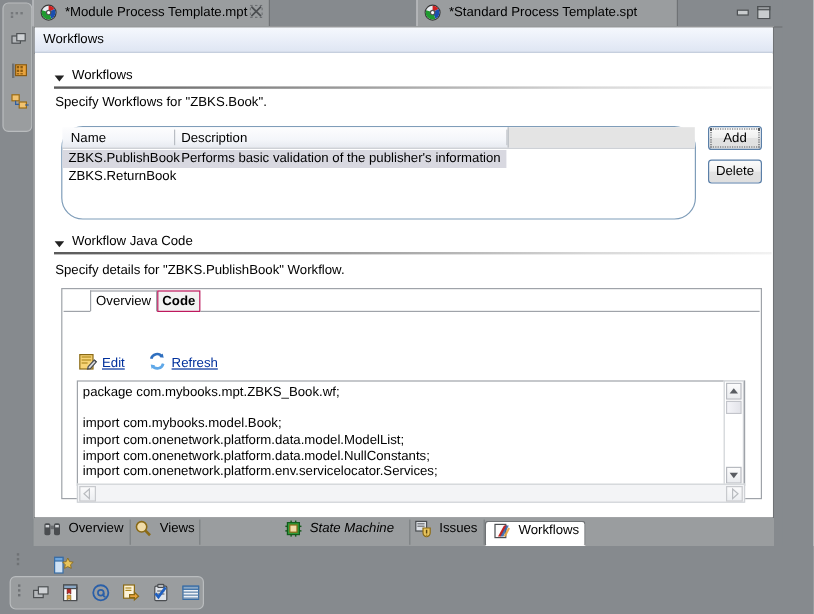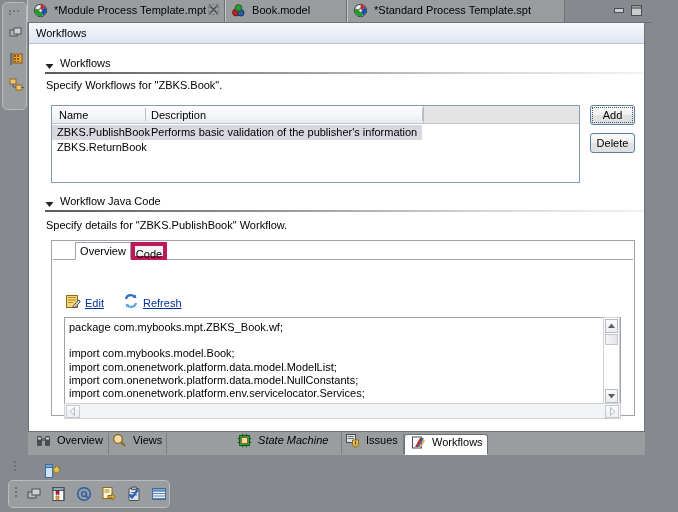--- a/index.html
+++ b/index.html
@@ -87,21 +87,21 @@
     border:1px solid #5a7fa8;border-radius:3px;box-sizing:border-box;
     font-size:11px;color:#000;text-align:center;line-height:18px;}
   .btn .focus{position:absolute;left:1px;top:1px;right:1px;bottom:1px;
     border:1px dotted #55585c;}
 
   
   .itabs{position:absolute;height:19px;}
   .itab{position:absolute;top:0;height:18px;box-sizing:border-box;
     font-size:11px;line-height:17px;text-align:center;color:#000;}
   .itab.on{background:#fff;border:1px solid #9fa3a9;border-bottom:1px solid #fff;}
-  .itab.off{background:#f2f2f2;border:4px solid #be185d;}
+  .itab.off{background:#f2f2f2;border:1px solid #be185d;font-weight:bold;}
   .itabs-rule{position:absolute;height:1px;background:#9fa3a9;}
 
   
   .group{position:absolute;border:1px solid #9fa3a9;box-sizing:border-box;background:#fff;}
 
   
   .link{position:absolute;font-size:11px;color:#00309c;text-decoration:underline;cursor:pointer;}
   .lico{position:absolute;width:16px;height:16px;}
 
   
@@ -225,32 +225,20 @@
           <span class="tab-lbl">*Module Process Template.mpt</span>
         </div>
         <span class="tab-close">
           <svg width="11" height="11" viewBox="0 0 11 11">
             <path d="M1.5 1.5 L9.5 9.5 M9.5 1.5 L1.5 9.5" stroke="#4a4d50" stroke-width="1.4" fill="none"></path>
             <rect x="0.5" y="0.5" width="10" height="10" fill="none" stroke="#6c6f72" stroke-dasharray="2 2"></rect>
           </svg>
         </span>
       </div>
 
-      <div class="tab" style="left:198px;width:122px;">
-        <div class="tab-inner">
-          <span class="tab-ico">
-            <svg width="15" height="15" viewBox="0 0 15 15">
-              <circle cx="5" cy="9.5" r="3.4" fill="#c02424" stroke="#701212"></circle>
-              <circle cx="9.8" cy="9.8" r="3.2" fill="#2a5fa8" stroke="#123358"></circle>
-              <circle cx="7.5" cy="5" r="3.3" fill="#2e9b3a" stroke="#145a1c"></circle>
-            </svg>
-          </span>
-          <span class="tab-lbl">Book.model</span>
-        </div>
-      </div>
 
       <div class="tab" style="left:320px;width:218px;">
         <div class="tab-inner">
           <span class="tab-ico">
             <svg width="15" height="15" viewBox="0 0 15 15">
               <circle cx="7.5" cy="7.5" r="6.2" fill="#e9eef3" stroke="#3a3a3a"></circle>
               <path d="M7.5 1.8 A5.7 5.7 0 0 1 12.4 4.6 L8.6 6.6 A1.6 1.6 0 0 0 7.5 5.9 Z" fill="#d02020"></path>
               <path d="M12.4 4.6 A5.7 5.7 0 0 1 9.8 12.7 L8.3 8.8 A1.6 1.6 0 0 0 8.6 6.6 Z" fill="#1a4fb0"></path>
               <path d="M9.8 12.7 A5.7 5.7 0 0 1 2.1 5.6 L6.2 6.8 A1.6 1.6 0 0 0 8.3 8.8 Z" fill="#1f9b2f"></path>
               <circle cx="7.5" cy="7.5" r="1.8" fill="#fff" stroke="#555"></circle>
@@ -286,21 +274,21 @@
         <div class="twisty" style="left:16px;top:16px;">
           <svg width="9" height="9" viewBox="0 0 9 9">
               <path d="M0.5 2 L8.5 2 L4.5 7 Z" fill="#222"></path>
             </svg>
         </div>
         <div class="sec-title" style="left:31px;top:12px;">Workflows</div>
         <div class="sec-rule" style="left:16px;top:27px;width:598px;"></div>
 
         <div class="sec-desc" style="left:17px;top:34px;">Specify Workflows for "ZBKS.Book".</div>
 
-        <div class="tbl" style="left:22px;top:60px;width:529px;height:78px;">
+        <div class="tbl" style="left:22px;top:60px;width:529px;height:78px;border-radius:18px;">
           <div class="tbl-head">
             <div class="th" style="left:7px;">Name</div>
             <div class="th-div" style="left:93px;"></div>
             <div class="th" style="left:99px;">Description</div>
             <div class="th-div" style="left:370px;"></div>
             <div class="th-fill" style="left:371px;right:0;"></div>
           </div>
 
           <div class="tr" style="top:34px;width:100%;">
             <div class="cell" style="left:5px;">ZBKS.ReturnBook</div>

